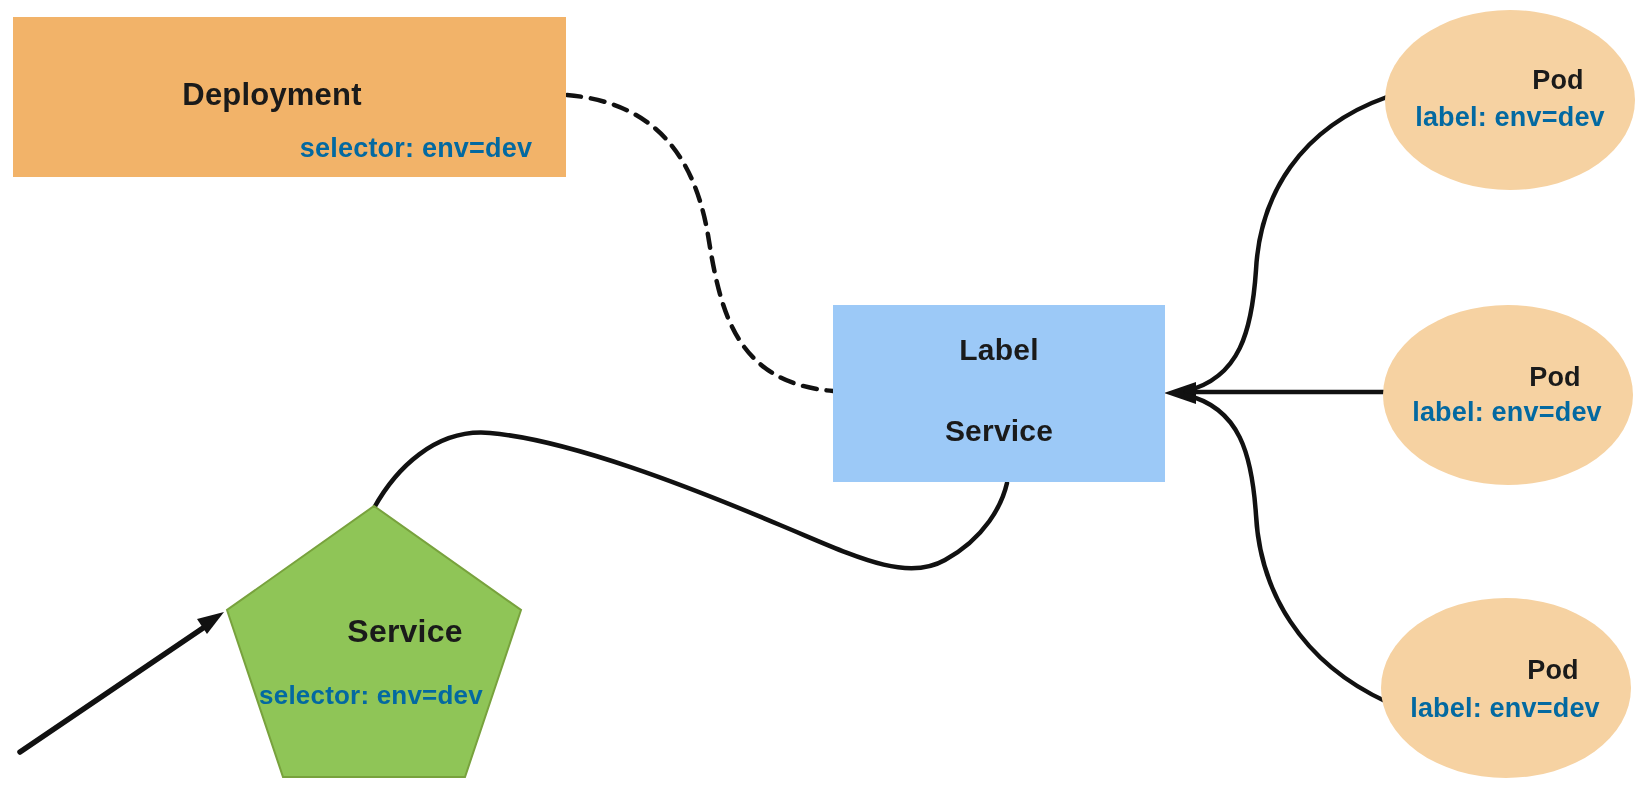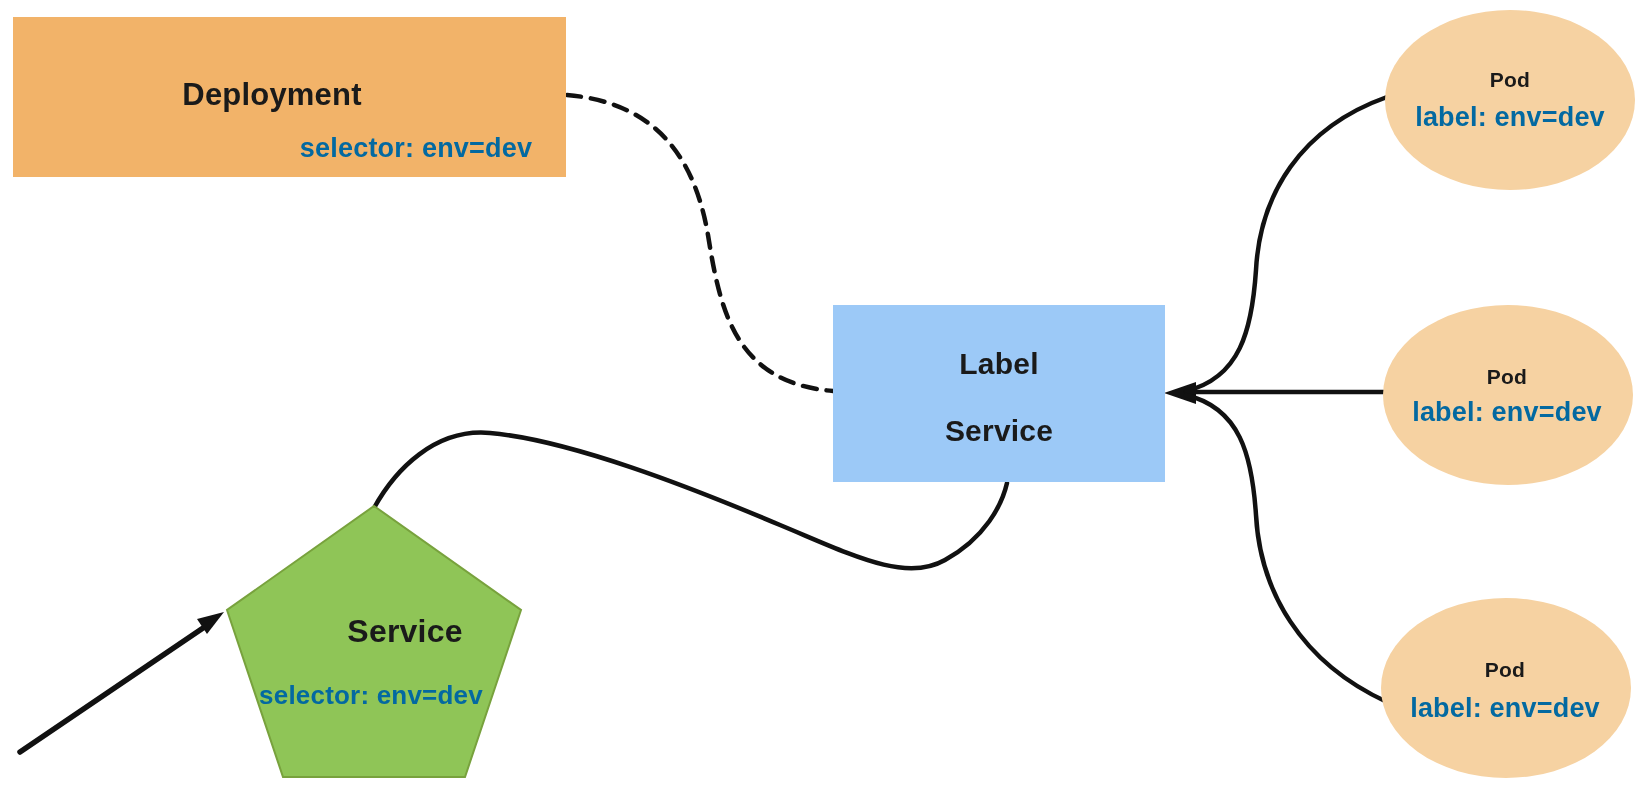--- a/index.html
+++ b/index.html
@@ -35,21 +35,21 @@
     transform:translate(-50%,-50%);
     white-space:nowrap;
     color:#1a1a1a;
     font-weight:600;
     letter-spacing:0.2px;
   }
   .red { color:#0369a1; }
   .t-deployment { font-size:31px; }
   .t-selector-red { font-size:27px; }
   .t-box { font-size:30px; }
-  .t-pod { font-size:21px; }
+  .t-pod { font-size:27px;margin-left:48px; }
   .t-pod-label { font-size:27px; }
   .t-service { font-size:32px;margin-left:32px; }
   .t-service-sel { font-size:26px; }
 </style>
 </head>
 <body>
 
 <div id="canvas">
 
   <svg id="connectors" width="1652" height="792" viewBox="0 0 1652 792">
@@ -66,21 +66,21 @@
 
     <path d="M 20 752 L 206 626" fill="none" stroke="#111111" stroke-width="5.5" stroke-linecap="round"></path>
     <polygon points="224,612 207,634 197,619" fill="#111111"></polygon>
   </svg>
 
   <div class="rect-node" id="deployment-box"></div>
   <div class="dlabel t-deployment" style="left:272px; top:95px;">Deployment</div>
   <div class="dlabel t-selector-red red" style="left:416px; top:148px;">selector: env=dev</div>
 
   <div class="rect-node" id="label-selector-box"></div>
-  <div class="dlabel t-box" style="left:999px; top:364px;">Label</div>
+  <div class="dlabel t-box" style="left:999px; top:350px;">Label</div>
   <div class="dlabel t-box" style="left:999px; top:431px;">Service</div>
 
   <svg id="service-shape" width="420" height="362" viewBox="150 430 420 362">
     <polygon points="374,506 521,610 465,777 283,777 227,610" stroke="#78A23D" stroke-width="2" fill="#8FC557"></polygon>
   </svg>
   <div class="dlabel t-service" style="left:373px; top:631px;">Service</div>
   <div class="dlabel t-service-sel red" style="left:371px; top:695px;">selector: env=dev</div>
 
   <div class="pod" id="pod-1"></div>
   <div class="dlabel t-pod" style="left:1510px; top:80px;">Pod</div>

